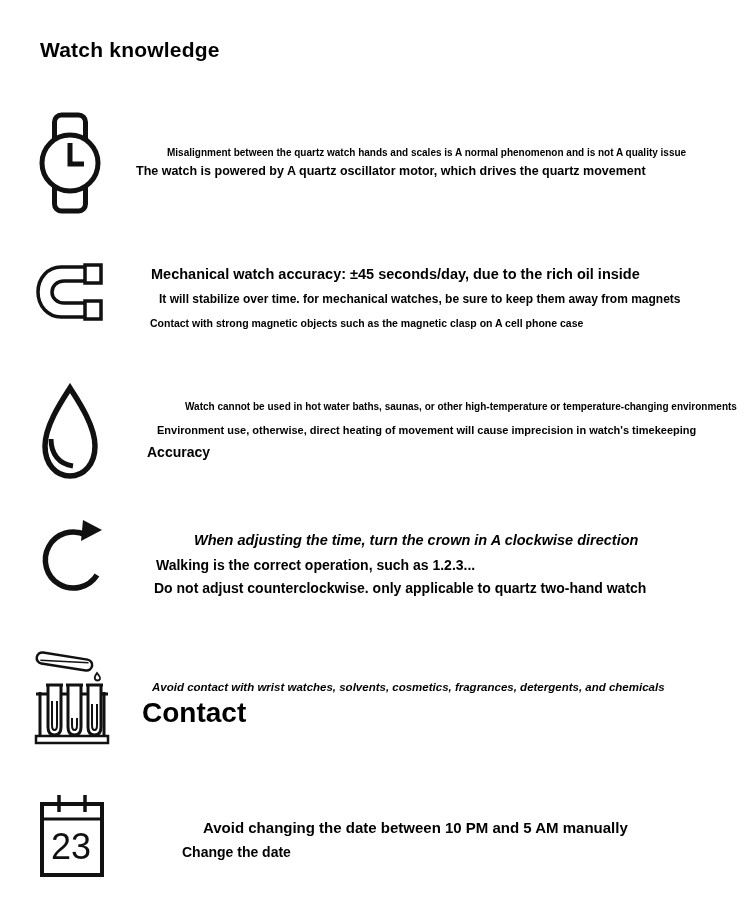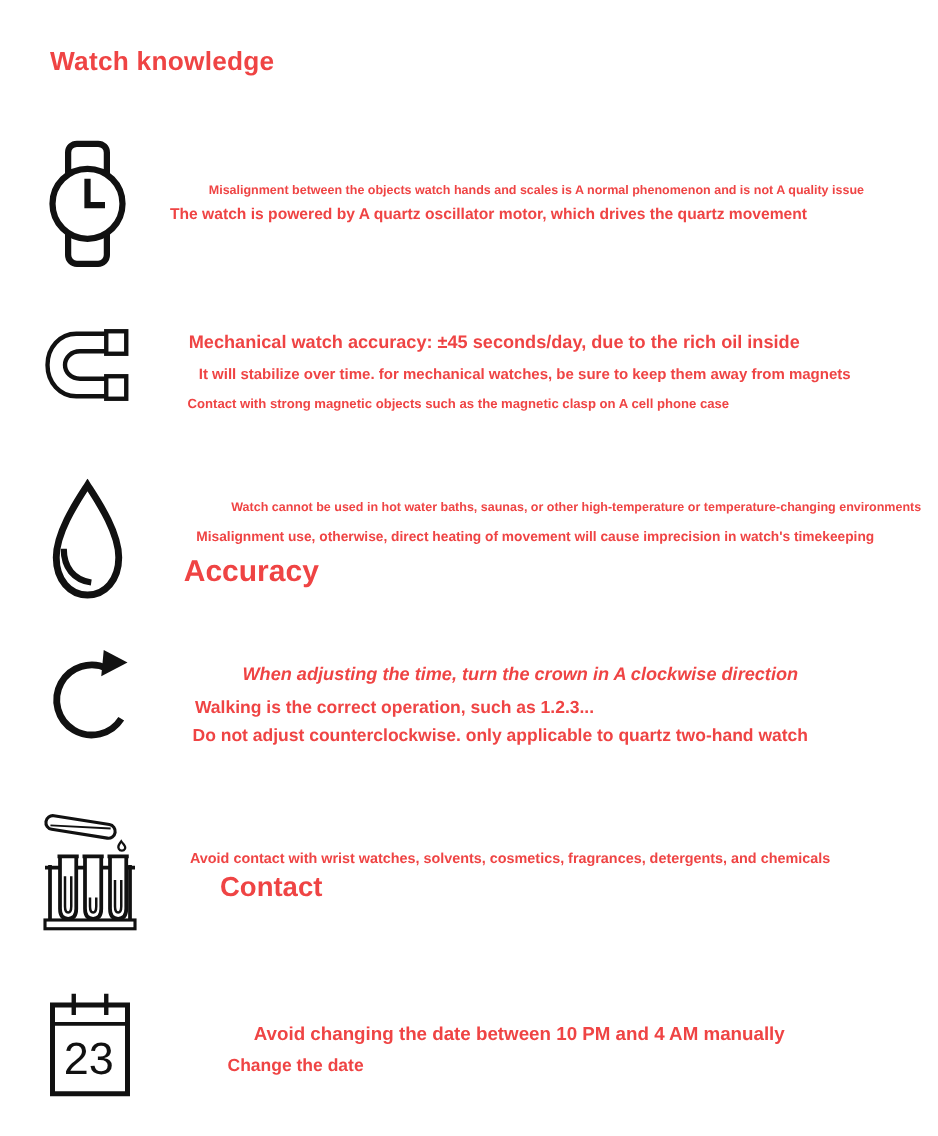--- a/index.html
+++ b/index.html
@@ -2,36 +2,36 @@
 <html><head>
 <meta charset="utf-8">
 <style>
   html, body { margin: 0; padding: 0; background: #ffffff; }
   .canvas {
     position: relative;
     width: 750px;
     height: 909px;
     background: #ffffff;
     font-family: "Liberation Sans", sans-serif;
-    color: #ef4444;
+    color: #000000;
     overflow: hidden;
   }
   .abs { position: absolute; white-space: nowrap; font-weight: bold; }
   .page-title { font-size: 21px; letter-spacing: 0.2px; }
   .t10   { font-size: 10px; }
   .t10-5 { font-size: 10.5px; }
   .t11   { font-size: 11px; }
-  .t11-5 { font-size: 11.5px; }
+  .t11-5 { font-size: 11.5px; font-style: italic; }
   .t12   { font-size: 12px; }
   .t12-5 { font-size: 12.5px; }
   .t14   { font-size: 14px; text-align: right; }
   .t14-5 { font-size: 14.5px; text-align: right; }
   .t15   { font-size: 15px; }
-  .h18   { font-size: 24px; }
-  .h22   { font-size: 22px; margin-left: 34px; }
+  .h18   { font-size: 14px; }
+  .h22   { font-size: 28px; }
   .icon-box { position: absolute; }
   .icon-box svg { display: block; }
   svg text {
     font-family: "Liberation Sans", sans-serif;
     font-weight: 400;
   }
 </style>
 </head>
 <body>
 
@@ -39,42 +39,42 @@
 
   <div class="abs page-title" style="left:40px; top:38px;">Watch knowledge</div>
 
   <div class="icon-box" style="left:38px; top:112px;">
     <svg width="64" height="102" viewBox="0 0 64 102">
       <rect x="16.5" y="3" width="31" height="96" rx="7" fill="#ffffff" stroke="#111111" stroke-width="5"></rect>
       <circle cx="32" cy="51" r="28" fill="#ffffff" stroke="#111111" stroke-width="5"></circle>
       <path d="M32 31 L32 52 L46 52" fill="none" stroke="#111111" stroke-width="5"></path>
     </svg>
   </div>
-  <div class="abs t10" style="left:167px; top:147px;">Misalignment between the objects watch hands and scales is A normal phenomenon and is not A quality issue</div>
+  <div class="abs t10" style="left:167px; top:147px;">Misalignment between the quartz watch hands and scales is A normal phenomenon and is not A quality issue</div>
   <div class="abs t12-5" style="left:136px; top:164px;">The watch is powered by A quartz oscillator motor, which drives the quartz movement</div>
 
   <div class="icon-box" style="left:34px; top:262px;">
     <svg width="72" height="60" viewBox="0 0 72 60">
       <path d="M64 5 L27 5 C14 5 4 16 4 30 C4 44 14 55 27 55 L64 55 L64 41 L30 41 C23 41 18 36 18 30 C18 24 23 19 30 19 L64 19 Z" fill="#ffffff" stroke="#111111" stroke-width="3.5" stroke-linejoin="miter"></path>
       <rect x="51" y="3" width="16" height="18" fill="#ffffff" stroke="#111111" stroke-width="3.5"></rect>
       <rect x="51" y="39" width="16" height="18" fill="#ffffff" stroke="#111111" stroke-width="3.5"></rect>
     </svg>
   </div>
   <div class="abs t14-5" style="left:151px; top:266px;">Mechanical watch accuracy: ±45 seconds/day, due to the rich oil inside</div>
   <div class="abs t12" style="left:159px; top:292px;">It will stabilize over time. for mechanical watches, be sure to keep them away from magnets</div>
   <div class="abs t10-5" style="left:150px; top:317px;">Contact with strong magnetic objects such as the magnetic clasp on A cell phone case</div>
 
   <div class="icon-box" style="left:36px; top:383px;">
     <svg width="68" height="98" viewBox="0 0 68 98">
       <path d="M34 5 C27 16 9 42 9 63 C9 81 20 93 34 93 C48 93 59 81 59 63 C59 42 41 16 34 5 Z" fill="#ffffff" stroke="#111111" stroke-width="5.5"></path>
       <path d="M15 56 C15 71 23 81 37 83" fill="none" stroke="#111111" stroke-width="5"></path>
     </svg>
   </div>
   <div class="abs t10" style="left:141px; top:401px;margin-left:44px;">Watch cannot be used in hot water baths, saunas, or other high-temperature or temperature-changing environments</div>
-  <div class="abs t11" style="left:157px; top:424px;">Misalignment use, otherwise, direct heating of movement will cause imprecision in watch's timekeeping</div>
+  <div class="abs t11" style="left:157px; top:424px;">Environment use, otherwise, direct heating of movement will cause imprecision in watch's timekeeping</div>
   <div class="abs h18" style="left:147px; top:444px;">Accuracy</div>
 
   <div class="icon-box" style="left:40px; top:518px;">
     <svg width="70" height="86" viewBox="0 0 70 86">
       <path d="M46 17 A28 28 0 1 0 57 57" fill="none" stroke="#111111" stroke-width="5.5"></path>
       <polygon points="41,23 62,12 43,2" fill="#111111"></polygon>
     </svg>
   </div>
   <div class="abs t14-5" style="left:194px; top:532px;font-style:italic;">When adjusting the time, turn the crown in A clockwise direction</div>
   <div class="abs t14" style="left:156px; top:557px;">Walking is the correct operation, such as 1.2.3...</div>
@@ -107,16 +107,16 @@
 
   <div class="icon-box" style="left:38px; top:792px;">
     <svg width="68" height="86" viewBox="0 0 68 86">
       <rect x="4" y="12" width="60" height="71" fill="#ffffff" stroke="#111111" stroke-width="4"></rect>
       <line x1="4" y1="27" x2="64" y2="27" stroke="#111111" stroke-width="3"></line>
       <line x1="21" y1="3" x2="21" y2="20" stroke="#111111" stroke-width="3.5"></line>
       <line x1="47" y1="3" x2="47" y2="20" stroke="#111111" stroke-width="3.5"></line>
       <text x="33" y="67" font-size="36" text-anchor="middle" fill="#111111">23</text>
     </svg>
   </div>
-  <div class="abs t15" style="left:203px; top:819px;">Avoid changing the date between 10 PM and 4 AM manually</div>
+  <div class="abs t15" style="left:203px; top:819px;">Avoid changing the date between 10 PM and 5 AM manually</div>
   <div class="abs t14" style="left:139px; top:844px;margin-left:43px;">Change the date</div>
 
 </div>
 
 </body></html>

